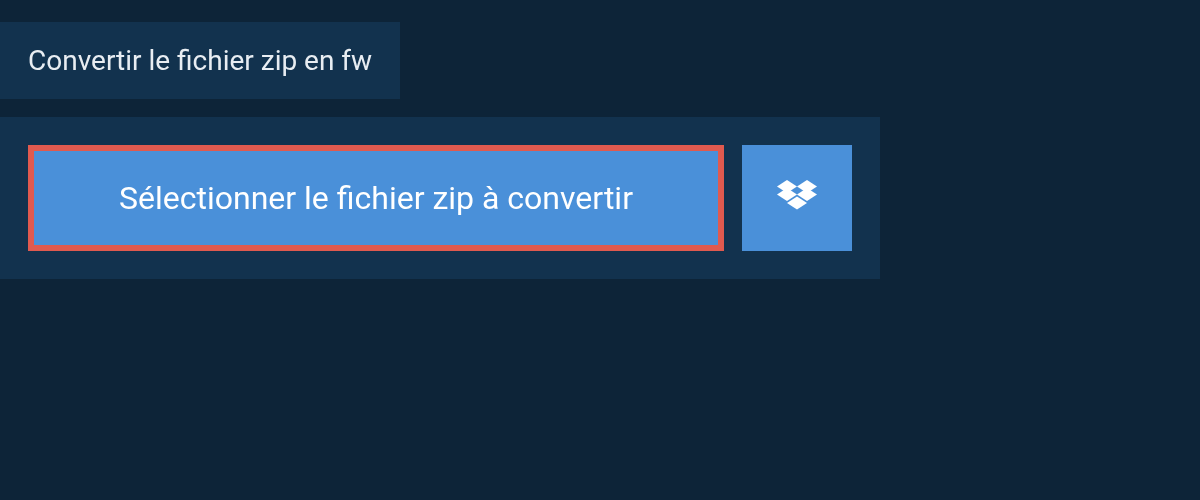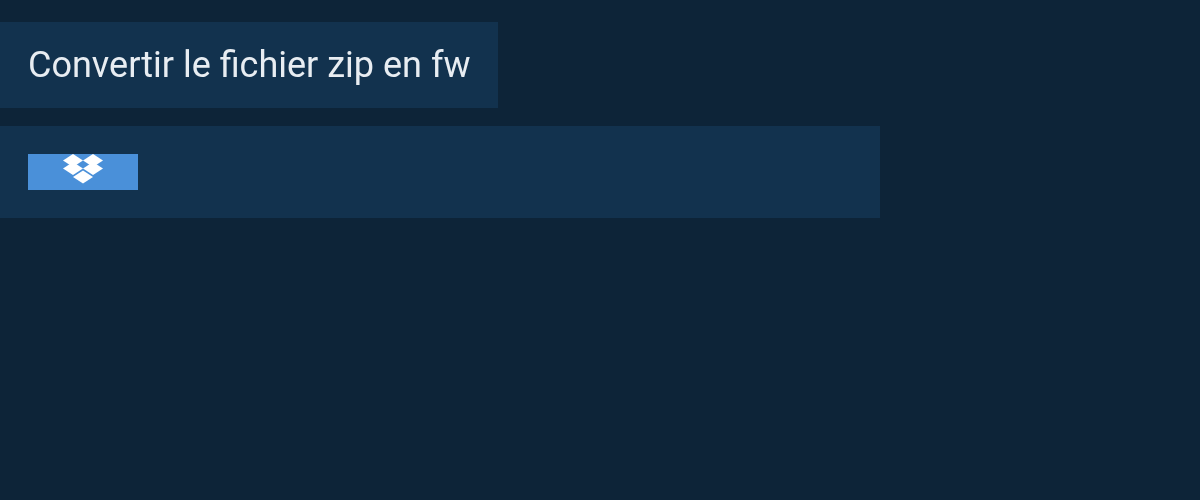--- a/index.html
+++ b/index.html
@@ -16,21 +16,21 @@
     }
     .title-bar {
       background-color: #12324e;
       display: inline-block;
       padding: 22px 28px;
       margin-top: 22px;
       margin-left: 0;
     }
     .title-text {
       color: #e8edf2;
-      font-size: 36px;
+      font-size: 28px;
       font-weight: 400;
       margin-top: 20px;
     }
     .converter-panel {
       background-color: #12324e;
       margin-top: 18px;
       padding: 28px;
       display: flex;
       gap: 18px;
       width: 880px;
@@ -65,20 +65,23 @@
 </head>
 <body>
 
 
 
 <div class="title-bar">
   <span class="title-text">Convertir le fichier zip en fw</span>
 </div>
 
 <div class="converter-panel">
+  <div class="select-button">
+    <span>Sélectionner le fichier zip à convertir</span>
+  </div>
   <div class="dropbox-button">
     <svg class="dropbox-icon" viewBox="0 0 40 36" fill="#ffffff">
       <path d="M10 0 L20 6.5 L10 13 L0 6.5 Z"></path>
       <path d="M30 0 L40 6.5 L30 13 L20 6.5 Z"></path>
       <path d="M0 14.5 L10 8 L20 14.5 L10 21 Z"></path>
       <path d="M20 14.5 L30 8 L40 14.5 L30 21 Z"></path>
       <path d="M10 23 L20 16.5 L30 23 L20 29.5 Z"></path>
     </svg>
   </div>
 </div>

